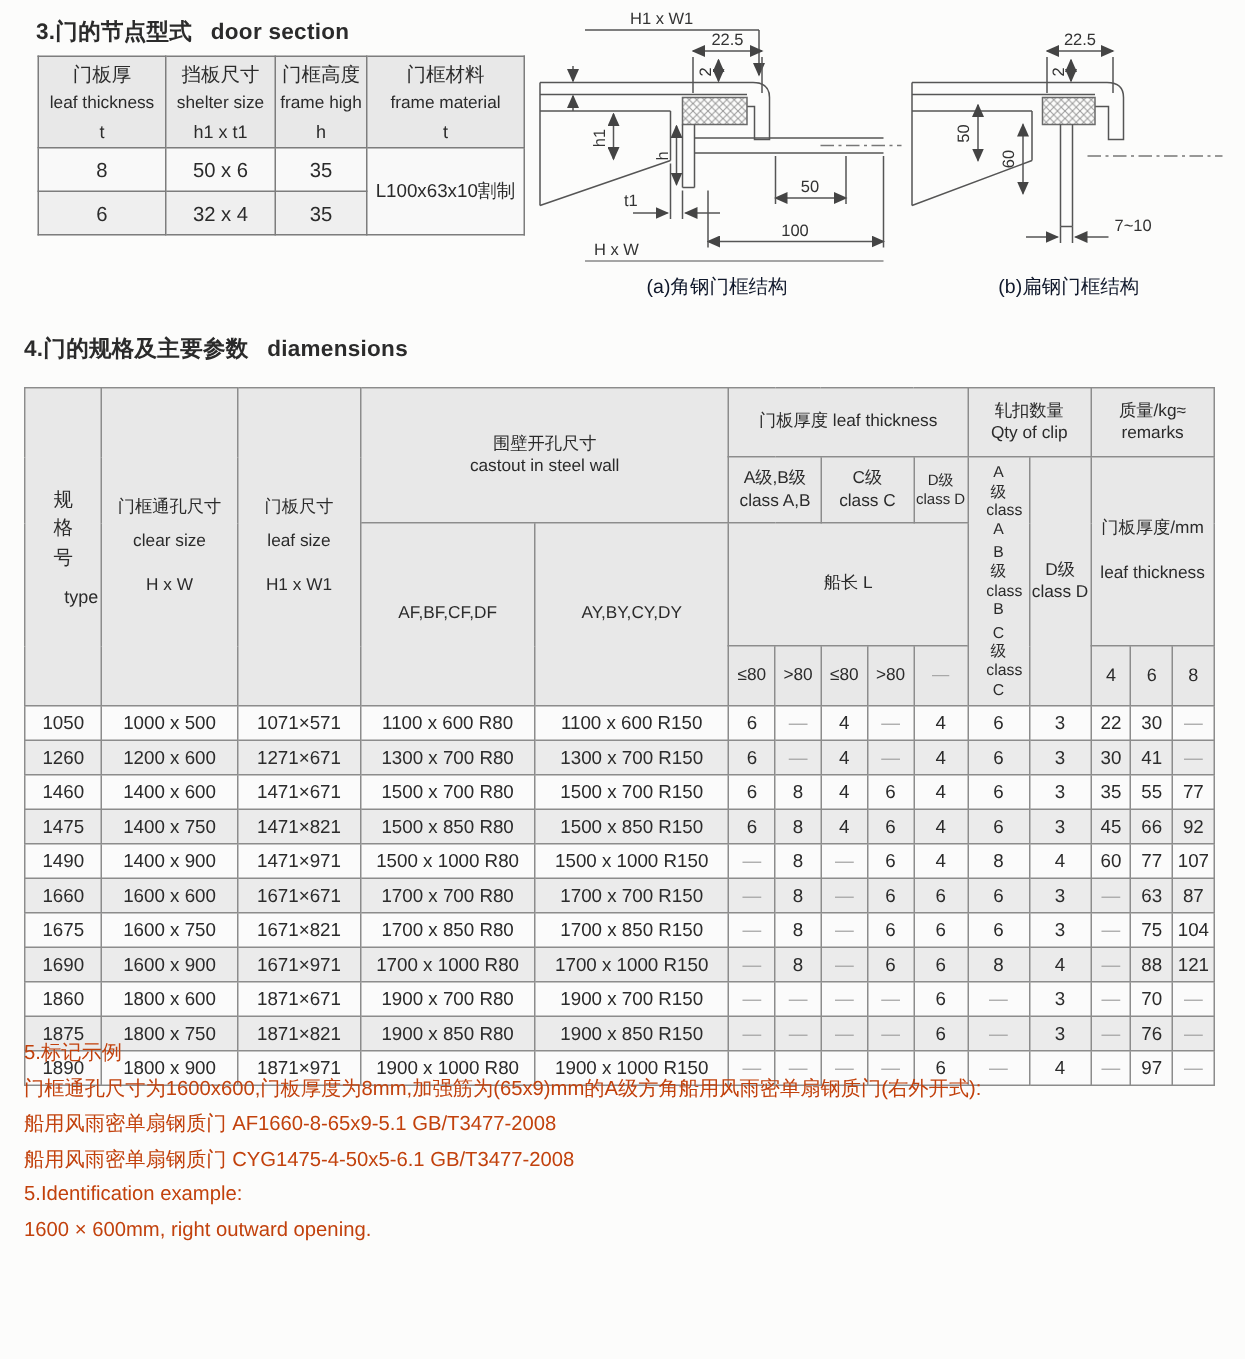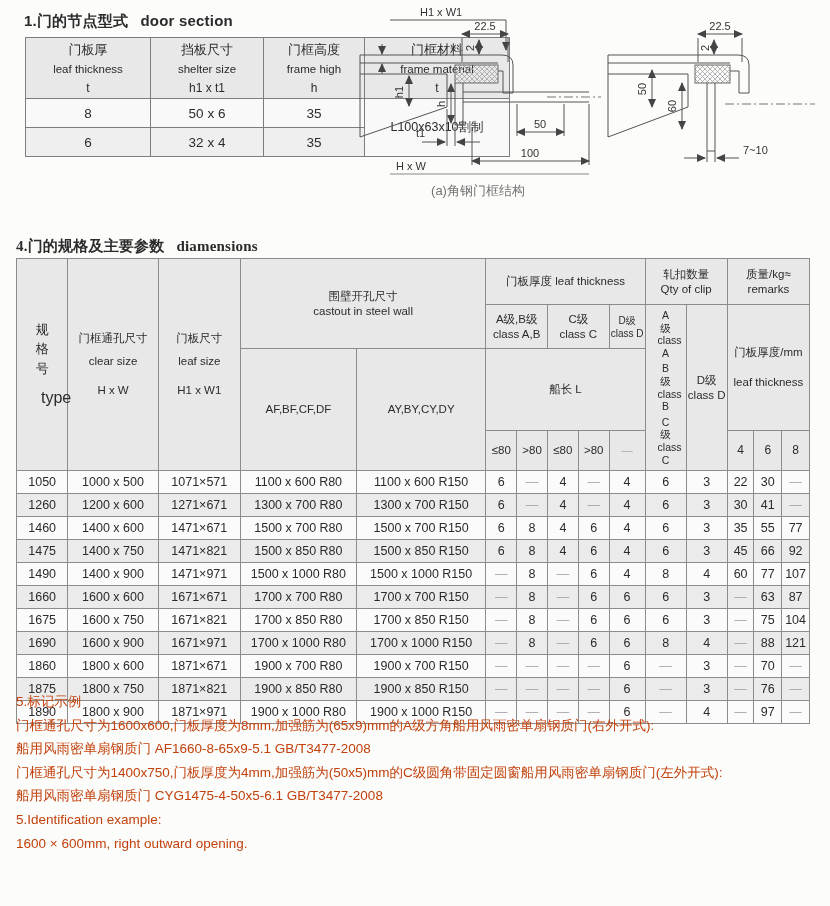--- a/index.html
+++ b/index.html
@@ -9,64 +9,64 @@
     font-family:"Liberation Sans","DejaVu Sans",sans-serif;
     overflow:hidden;
   }
   .sec-title{font-weight:bold;font-size:15px;letter-spacing:.2px;}
   .sec-title .en{margin-left:8px;}
 
   
   #title3{position:absolute;left:24px;top:12px;}
   #table3{position:absolute;left:25px;top:37px;border-collapse:collapse;background:#fafafa;}
   #table3 th,#table3 td{border:1px solid #7d7d7d;text-align:center;vertical-align:middle;}
-  #table3 th{background:#e8e8e8;font-weight:normal;padding:3px 20px;}
+  #table3 th{background:#e8e8e8;font-weight:normal;padding:3px 0;}
   #table3 th .zh{font-size:13px;display:block;}
   #table3 th .en{font-size:11.5px;display:block;margin-top:4px;}
   #table3 th .sym{font-size:12px;display:block;margin-top:6px;}
   #table3 td{font-size:13.5px;height:26px;background:#f9f9f9;}
   #table3 tbody tr:nth-child(2) td{background:#efefef;}
   #table3 .mat{font-size:12.5px;}
 
   
   .fig{position:absolute;}
   #fig-a{left:352px;top:4px;width:252px;}
   #fig-b{left:600px;top:4px;width:225px;}
   .fig svg{display:block;}
-  .fig .caption{text-align:center;font-size:13px;margin-top:2px;color:#737373;}
+  .fig .caption{text-align:center;font-size:13px;margin-top:2px;color:#0f172a;}
   .fig text{font-size:11px;fill:#333;stroke:none;}
 
   
-  #title4{position:absolute;left:16px;top:237px;font-family:Liberation Serif, serif;}
+  #title4{position:absolute;left:16px;top:223px;}
   #table4{position:absolute;left:16px;top:258px;width:794px;border-collapse:collapse;table-layout:fixed;}
   #table4 th,#table4 td{border:1px solid #8c8c8c;text-align:center;vertical-align:middle;}
   #table4 thead th{background:#e8e8e8;font-weight:normal;font-size:11.5px;line-height:1.3;padding:1px 0;}
   #table4 thead tr:nth-child(1){height:46px;}
   #table4 thead tr:nth-child(2){height:44px;}
   #table4 thead tr:nth-child(3){height:42px;}
   #table4 thead tr:nth-child(4){height:40px;}
   #table4 tbody td{font-size:12.5px;height:22px;padding:0;background:#fbfbfb;}
   #table4 tbody tr:nth-child(even) td{background:#ebebeb;}
   #table4 .dash{color:#a6a6a6;}
   #table4 .vt{width:16px;margin:0 auto;font-size:13px;line-height:1.5;word-break:break-all;}
-  #table4 .tlabel{font-size:16px;margin-top:10px;padding-left:24px;}
+  #table4 .tlabel{font-size:12px;margin-top:10px;padding-left:24px;}
   #table4 .gap{margin-top:8px;display:block;}
   #table4 .gap2{margin-top:14px;display:block;}
   #table4 .small{font-size:10px;}
   #table4 .clipgrp{font-size:10.5px;line-height:1.2;margin:3px 12px;}
   #table4 .num{font-size:12px;}
 
   
   #sec5{position:absolute;left:16px;top:690px;width:806px;font-size:13.5px;line-height:23.6px;color:#c2410c;}
 </style>
 </head>
 <body>
 
 <div id="title3" class="sec-title">
-  <span>1.门的节点型式</span>
+  <span>3.门的节点型式</span>
   <span class="en">door  section</span>
 </div>
 
 <table id="table3">
   <thead>
     <tr>
       <th style="width:84px">
         <span class="zh">门板厚</span>
         <span class="en">leaf thickness</span>
         <span class="sym">t</span>
@@ -201,20 +201,21 @@
       </g>
     </g>
     <g>
       <text x="120" y="26" text-anchor="middle">22.5</text>
       <text x="107" y="46" text-anchor="middle" transform="rotate(-90 107 44)" font-size="10">2</text>
       <text x="44" y="87" text-anchor="middle" transform="rotate(-90 44 85)">50</text>
       <text x="74" y="104" text-anchor="middle" transform="rotate(-90 74 102)">60</text>
       <text x="143" y="150">7~10</text>
     </g>
   </svg>
+  <div class="caption">(b)扁钢门框结构</div>
 </div>
 
 <div id="title4" class="sec-title">
   <span>4.门的规格及主要参数</span>
   <span class="en">diamensions</span>
 </div>
 
 <table id="table4">
   <colgroup>
     <col style="width:50px">
@@ -506,17 +507,16 @@
         <td>97</td>
         <td class="dash">—</td>
       </tr>
     </tbody>
 </table>
 
 <div id="sec5">
   <div>5.标记示例</div>
   <div>门框通孔尺寸为1600x600,门板厚度为8mm,加强筋为(65x9)mm的A级方角船用风雨密单扇钢质门(右外开式):</div>
   <div>船用风雨密单扇钢质门 AF1660-8-65x9-5.1 GB/T3477-2008</div>
-  <div>门框通孔尺寸为1400x750,门板厚度为4mm,加强筋为(50x5)mm的C级圆角带固定圆窗船用风雨密单扇钢质门(左外开式):</div>
   <div>船用风雨密单扇钢质门 CYG1475-4-50x5-6.1 GB/T3477-2008</div>
   <div>5.Identification example:</div>
   <div>1600 × 600mm, right outward opening.</div>
 </div>
 
 </body></html>

